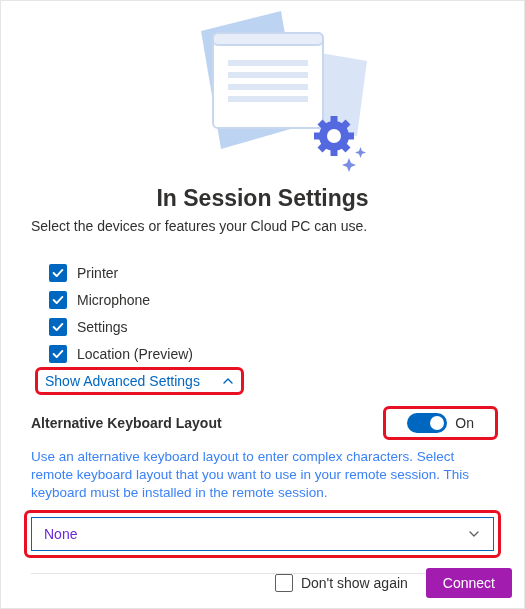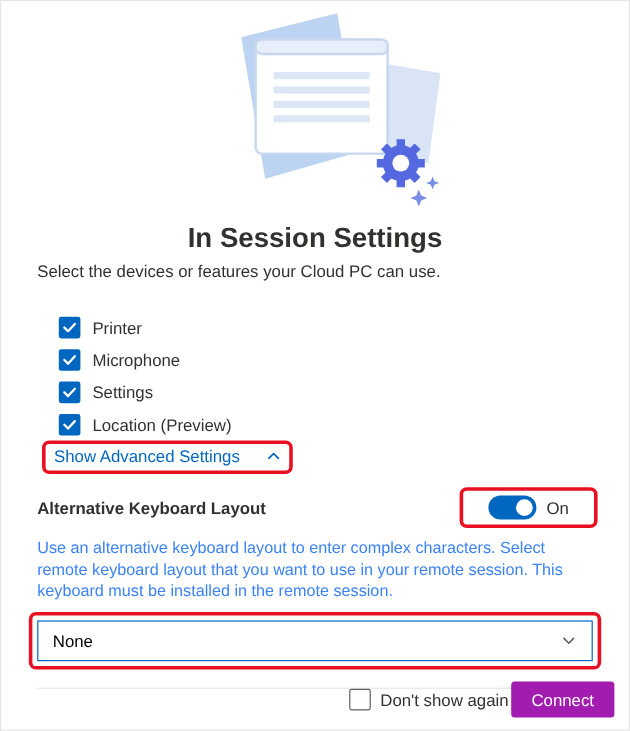--- a/index.html
+++ b/index.html
@@ -118,34 +118,34 @@
       position: relative;
       margin-top: 14px;
     }
     .select {
       border: 1px solid #0067c0;
       height: 34px;
       display: flex;
       align-items: center;
       padding: 0 12px;
       font-size: 14px;
-      color: #000000;
+      color: #6d28d9;
       justify-content: space-between;
     }
     .hl-select { left: -7px; top: -7px; right: -7px; bottom: -7px; }
     .divider {
       border-top: 1px solid #e5e5e5;
       margin-top: 22px;
     }
     .footer {
       position: absolute;
       bottom: 10px; right: 12px;
       display: flex;
       align-items: center;
-      gap: 2px;
+      gap: 18px;
     }
     .dontshow {
       display: flex;
       align-items: center;
       gap: 8px;
     }
     .cb-empty {
       width: 18px; height: 18px;
       border: 1px solid #605e5c;
       border-radius: 2px;

